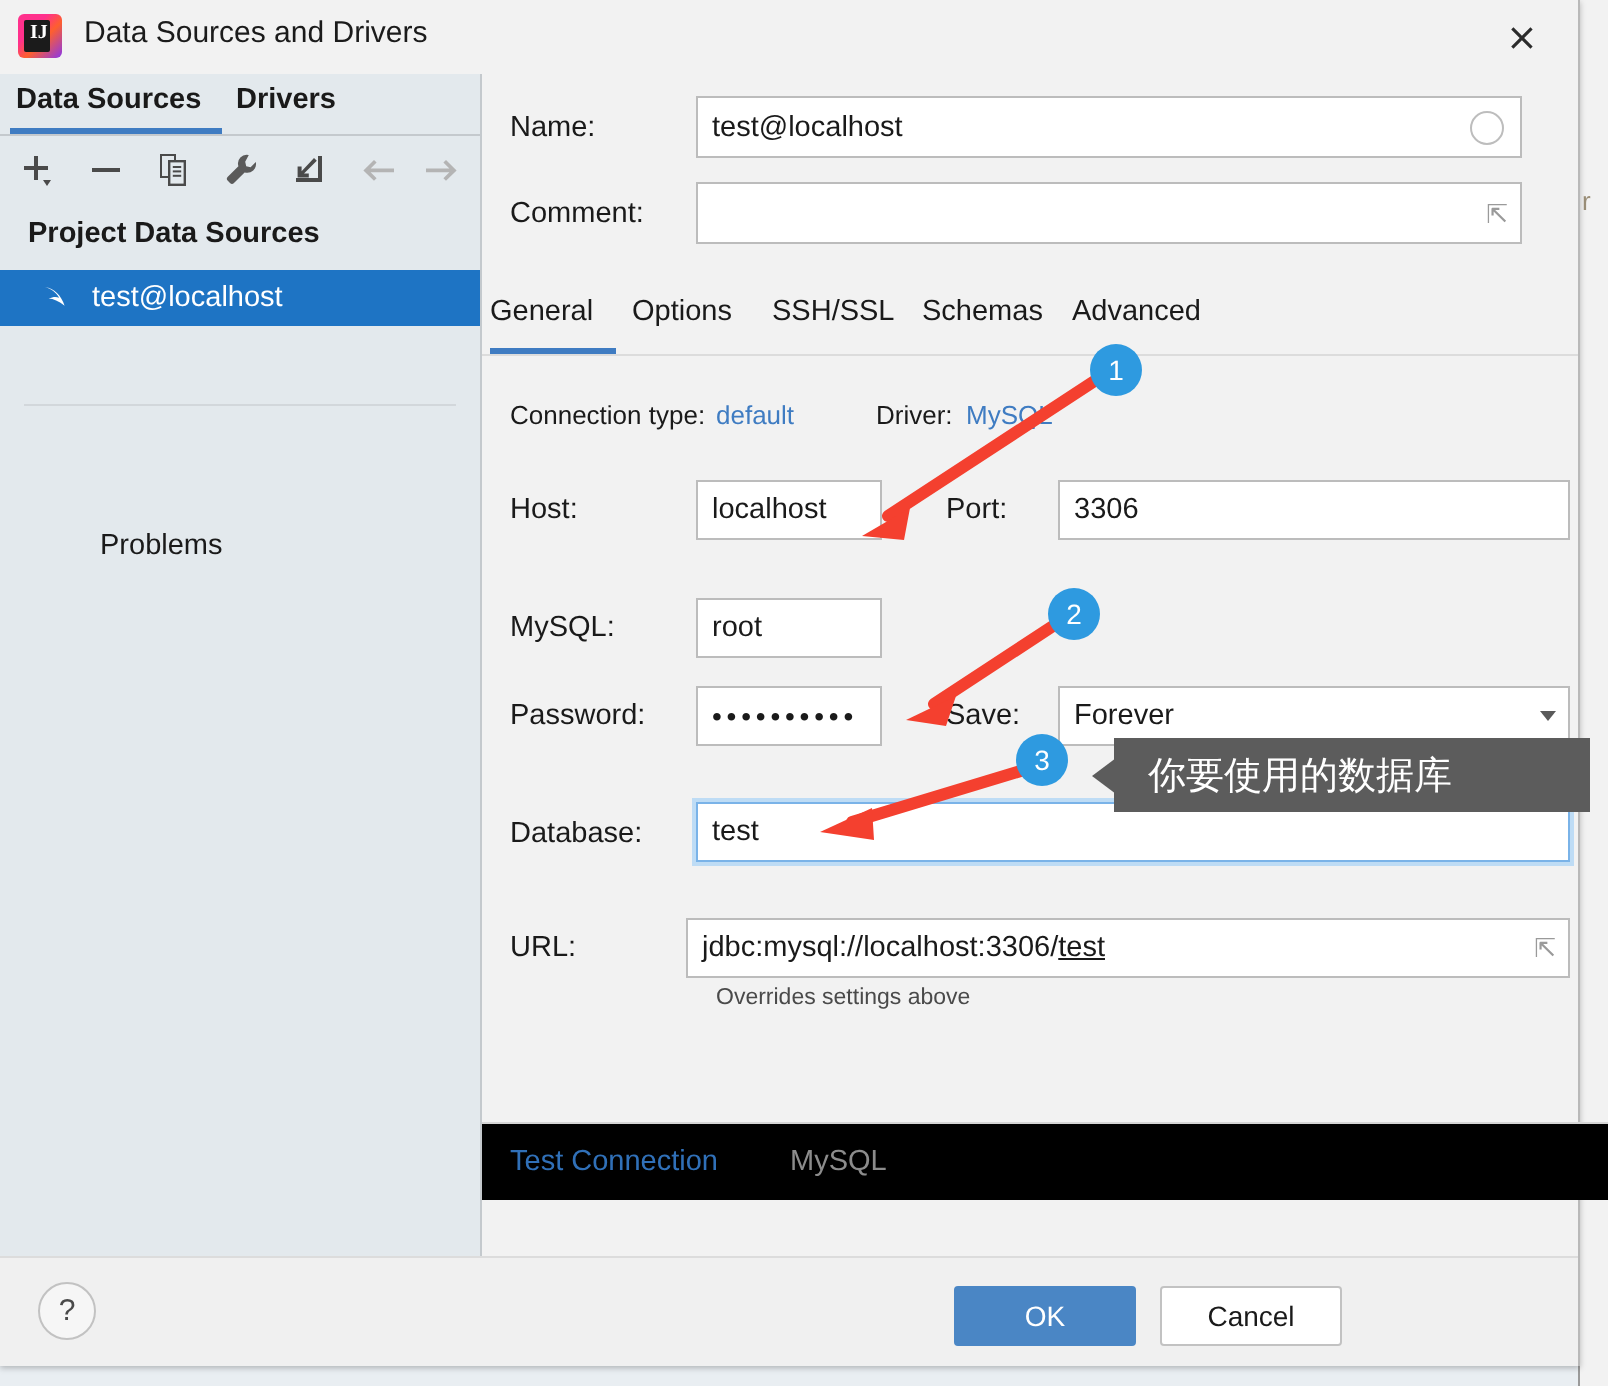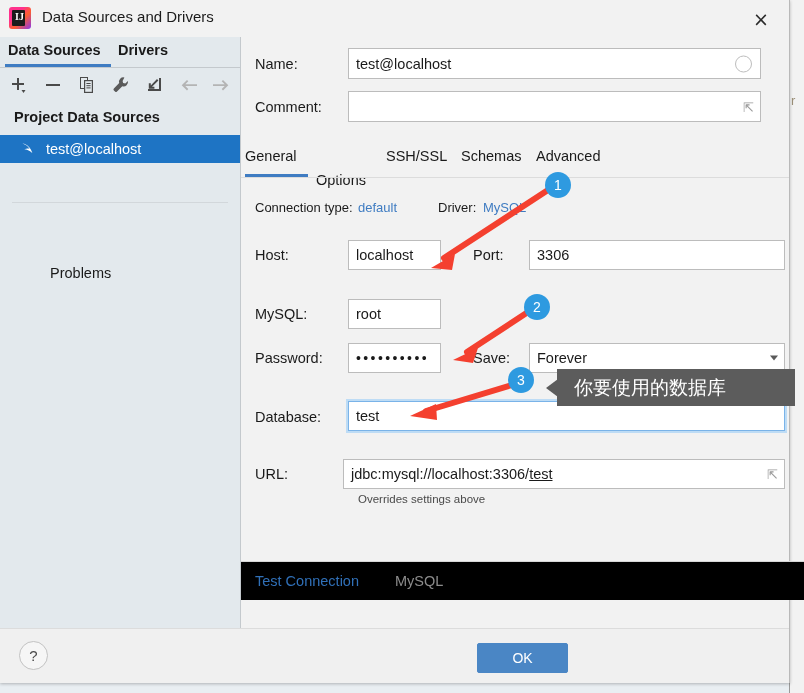--- a/index.html
+++ b/index.html
@@ -364,21 +364,21 @@
       <span class="name-circle"></span>
     </div>
 
     <div class="fld-label" style="left:255px; top:99px;">Comment:</div>
     <div class="txtbox" style="left:348px; top:91px; width:413px; height:31px;">
       <span></span>
       <span class="expand-ico">⇱</span>
     </div>
 
     <div class="ttab" style="left:245px;">General</div>
-    <div class="ttab" style="left:316px;margin-top:24px;">Options</div>
+    <div class="ttab" style="left:316px;">Options</div>
     <div class="ttab" style="left:386px;">SSH/SSL</div>
     <div class="ttab" style="left:461px;">Schemas</div>
     <div class="ttab" style="left:536px;">Advanced</div>
     <div class="ttab-underline"></div>
     <div class="tabs-sep"></div>
 
     <div class="meta-text" style="left:255px; top:200px;">Connection type:</div>
     <div class="meta-link" style="left:358px; top:200px;text-align:right;">default</div>
     <div class="meta-text" style="left:438px; top:200px;">Driver:</div>
     <div class="meta-link" style="left:483px; top:200px;">MySQL</div>
@@ -427,20 +427,21 @@
       <div class="revert-ico">
         <svg width="19" height="19" viewBox="0 0 19 19">
           <path d="M6 4 l0 4.4 l-2.6 -2.2 l-1.2 1.4 l4.6 3.9 l4.6 -3.9 l-1.2 -1.4 l-2.6 2.2 l0 -3.1 c2.9 0.1 5.2 2.5 5.2 5.4 c0 1.5 -0.6 2.8 -1.5 3.8 l1.3 1.3 c1.3 -1.3 2 -3.1 2 -5.1 c0 -3.9 -3.1 -7.1 -7 -7.2 z" fill="#2b2b2b" transform="rotate(180 9.5 9.5)"></path>
         </svg>
       </div>
     </div>
 
     <div class="botbar">
       <div class="help-btn">?</div>
       <div class="btn primary" style="left:477px; width:91px;">OK</div>
+      <div class="btn secondary" style="left:580px; width:91px;">Cancel</div>
     </div>
 
   </div>
 
   <div class="anno-layer">
     <svg width="804" height="693" style="position:absolute;inset:0;">
 
       <g>
         <path d="M548 190 L444 258" stroke="#f4402f" stroke-width="6" stroke-linecap="round"></path>
         <path d="M431 268 L455 254 L452 270 Z" fill="#f4402f"></path>

